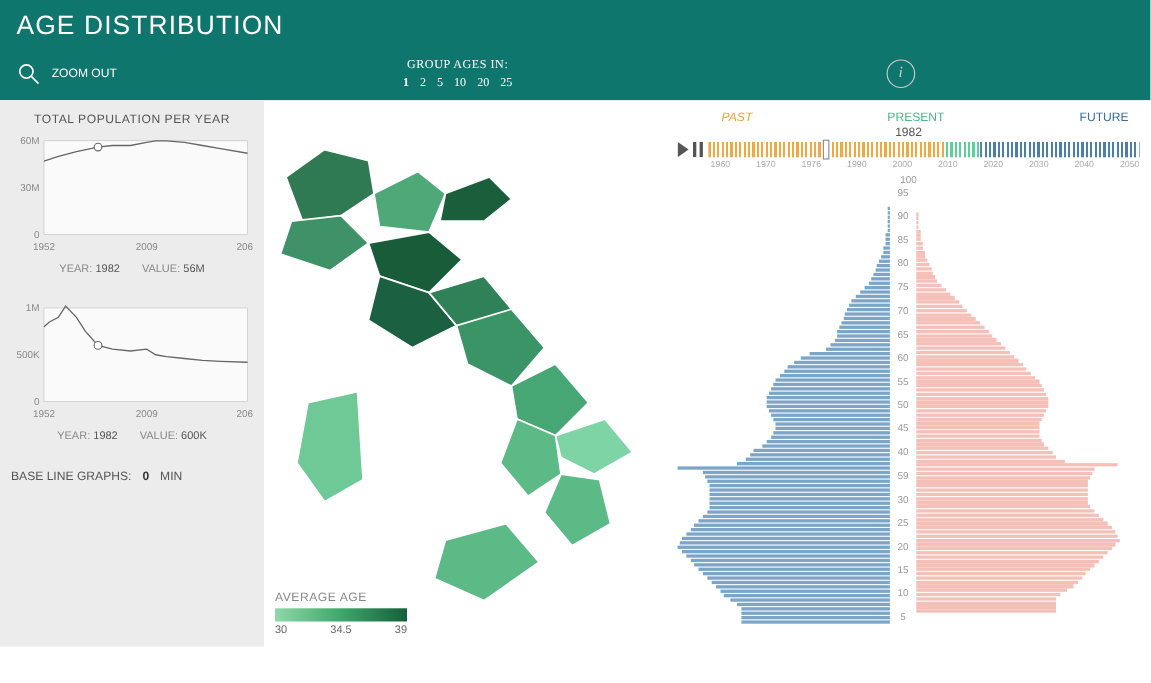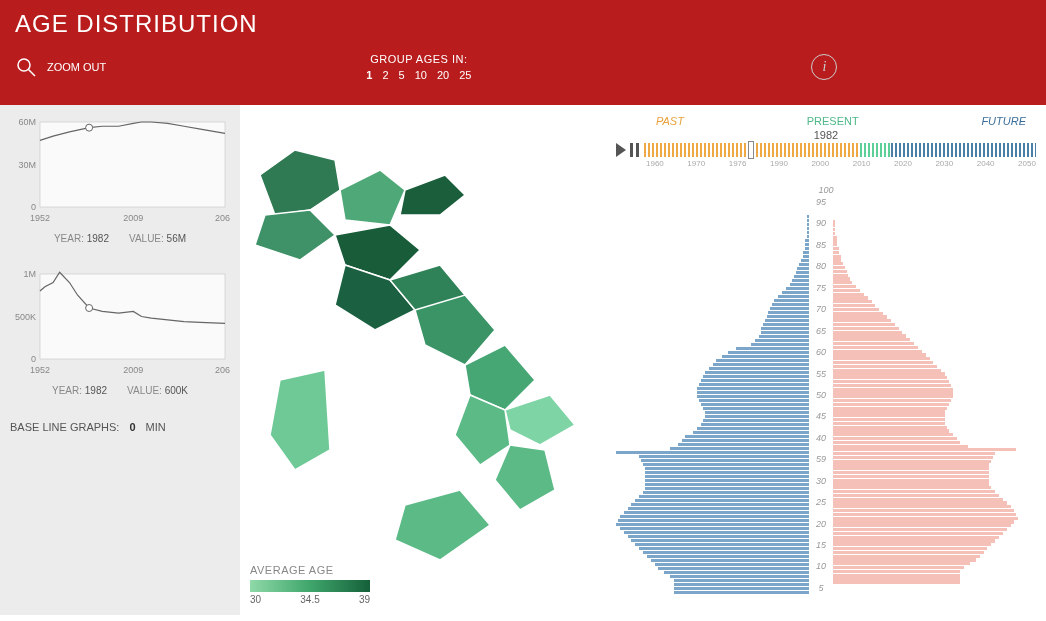--- a/index.html
+++ b/index.html
@@ -1,22 +1,22 @@
 <!DOCTYPE html>
 <html><head>
 <meta charset="utf-8">
 <style>
   * { box-sizing: border-box; margin: 0; padding: 0; }
   body { font-family: Arial, Helvetica, sans-serif; background: #fff; width: 1046px; }
-  .header { background: #b91c1c; color: #fff; padding: 10px 15px 24px 15px; }
+  .header { background: #0f766e; color: #fff; padding: 10px 15px 10px 15px; }
   .title { font-size: 24px; font-weight: 300; letter-spacing: 1px; }
   .subtitle { font-size: 12px; margin-top: 4px; letter-spacing: 0.5px; }
   .header-controls { display: flex; align-items: center; margin-top: 15px; gap: 260px; }
   .zoom-ctrl { display: flex; align-items: center; gap: 10px; font-size: 11px; cursor: pointer; }
-  .group-ages { text-align: center; font-size: 11px; }
+  .group-ages { text-align: center; font-size: 11px; font-family: Liberation Serif, serif; }
   .group-ages-label { letter-spacing: 0.5px; margin-bottom: 4px; }
   .group-ages-nums { display: flex; gap: 10px; justify-content: center; }
   .group-ages-nums span { cursor: pointer; }
   .info-btn { width: 26px; height: 26px; border: 1px solid #ccc; border-radius: 50%; display: flex; align-items: center; justify-content: center; font-style: italic; font-family: serif; font-size: 14px; color: #ccc; margin-left: 80px; cursor: pointer; }
   .main { display: flex; }
   .sidebar { width: 240px; background: #ececec; padding: 12px 10px; }
   .chart-title { font-size: 11px; color: #555; letter-spacing: 0.5px; margin-bottom: 8px; text-align: center; }
   .mini-chart { position: relative; height: 110px; margin-bottom: 6px; }
   .mini-chart svg { display: block; }
   .chart-meta { display: flex; justify-content: center; gap: 20px; font-size: 10px; color: #555; margin-bottom: 25px; }
@@ -27,33 +27,33 @@
   .opt-row .choice.sel { font-weight: bold; color: #333; }
   .center { flex: 1; padding: 10px 0 0 0; position: relative; }
   .legend { position: absolute; bottom: 10px; left: 10px; }
   .legend-title { font-size: 11px; color: #888; letter-spacing: 0.5px; margin-bottom: 4px; }
   .legend-bar { width: 120px; height: 12px; background: linear-gradient(to right, #8fd9a8, #3fa66b, #15603a); }
   .legend-ticks { display: flex; justify-content: space-between; font-size: 10px; color: #666; width: 120px; margin-top: 2px; }
   .right { width: 430px; padding: 10px 10px 10px 0; }
   .timeline-labels { display: flex; justify-content: space-between; font-size: 11px; padding: 0 10px 2px 40px; }
   .tl-past { color: #e8a33d; font-style: italic; }
   .tl-present { color: #4fb888; }
-  .tl-future { color: #3a6e9a; font-style: italic; }
+  .tl-future { color: #3a6e9a; }
   .timeline-year { text-align: center; font-size: 11px; color: #555; margin-bottom: 2px; }
   .timeline-row { display: flex; align-items: center; gap: 4px; margin-bottom: 2px; }
   .play-ctrl { display: flex; gap: 2px; }
   .play-ctrl svg { cursor: pointer; }
   .tl-bar { flex: 1; height: 14px; display: flex; position: relative; }
   .tl-seg { height: 100%; }
   .tl-seg.past { background: repeating-linear-gradient(90deg, #f0a844 0 2px, #fff 2px 4px); }
   .tl-seg.pres { background: repeating-linear-gradient(90deg, #5fcf9a 0 2px, #fff 2px 4px); }
   .tl-seg.fut { background: repeating-linear-gradient(90deg, #4a7fa8 0 2px, #fff 2px 4px); }
   .tl-marker { position: absolute; top: -2px; width: 6px; height: 18px; background: #fff; border: 1px solid #888; }
   .tl-years { display: flex; justify-content: space-between; font-size: 8px; color: #aaa; padding-left: 30px; }
-  .pyramid { position: relative; height: 420px; margin-top: 17px; font-style: italic; }
+  .pyramid { position: relative; height: 420px; margin-top: 4px; }
   .pyr-axis-top { text-align: center; font-size: 9px; color: #999; }
   .pyr-body { display: flex; height: 400px; }
   .pyr-side { flex: 1; display: flex; flex-direction: column; justify-content: space-between; }
   .pyr-side.left { align-items: flex-end; }
   .pyr-side.right { align-items: flex-start; }
   .pyr-bar { height: 3.2px; margin: 0.3px 0; }
   .pyr-bar.m { background: #7ba5c9; }
   .pyr-bar.f { background: #f5c0b8; }
   .pyr-ages { width: 24px; display: flex; flex-direction: column; justify-content: space-between; font-size: 9px; color: #999; text-align: center; padding: 2px 0; }
 </style>
@@ -80,20 +80,21 @@
           <span>20</span>
           <span>25</span>
         </div>
     </div>
     <div class="info-btn">i</div>
   </div>
 </div>
 
 <div class="main">
   <div class="sidebar">
+    <div class="chart-title">TOTAL POPULATION PER YEAR</div>
     <div class="mini-chart">
       <svg id="pop-svg" width="220" height="110">
           <text x="26" y="93" font-size="9" fill="#888" text-anchor="end">0</text>
           <text x="26" y="50.5" font-size="9" fill="#888" text-anchor="end">30M</text>
           <text x="26" y="8" font-size="9" fill="#888" text-anchor="end">60M</text>
           <text x="30" y="104" font-size="9" fill="#888" text-anchor="middle">1952</text>
           <text x="123.31858407079646" y="104" font-size="9" fill="#888" text-anchor="middle">2009</text>
           <text x="215" y="104" font-size="9" fill="#888" text-anchor="middle">2065</text>
           <rect x="30" y="5" width="185" height="85" fill="#fafafa" stroke="#bbb" stroke-width="0.5"></rect>
           <path d="M30 23.41666666666667 L43.097345132743364 19.166666666666657 L59.469026548672566 14.916666666666671 L79.11504424778761 10.666666666666671 L92.21238938053098 9.25 L108.58407079646018 9.25 L123.31858407079646 6.416666666666671 L131.50442477876106 5 L141.3274336283186 5 L157.69911504424778 6.416666666666671 L174.07079646017698 9.25 L190.4424778761062 12.083333333333343 L215 16.33333333333333" fill="none" stroke="#666" stroke-width="1.2"></path>

